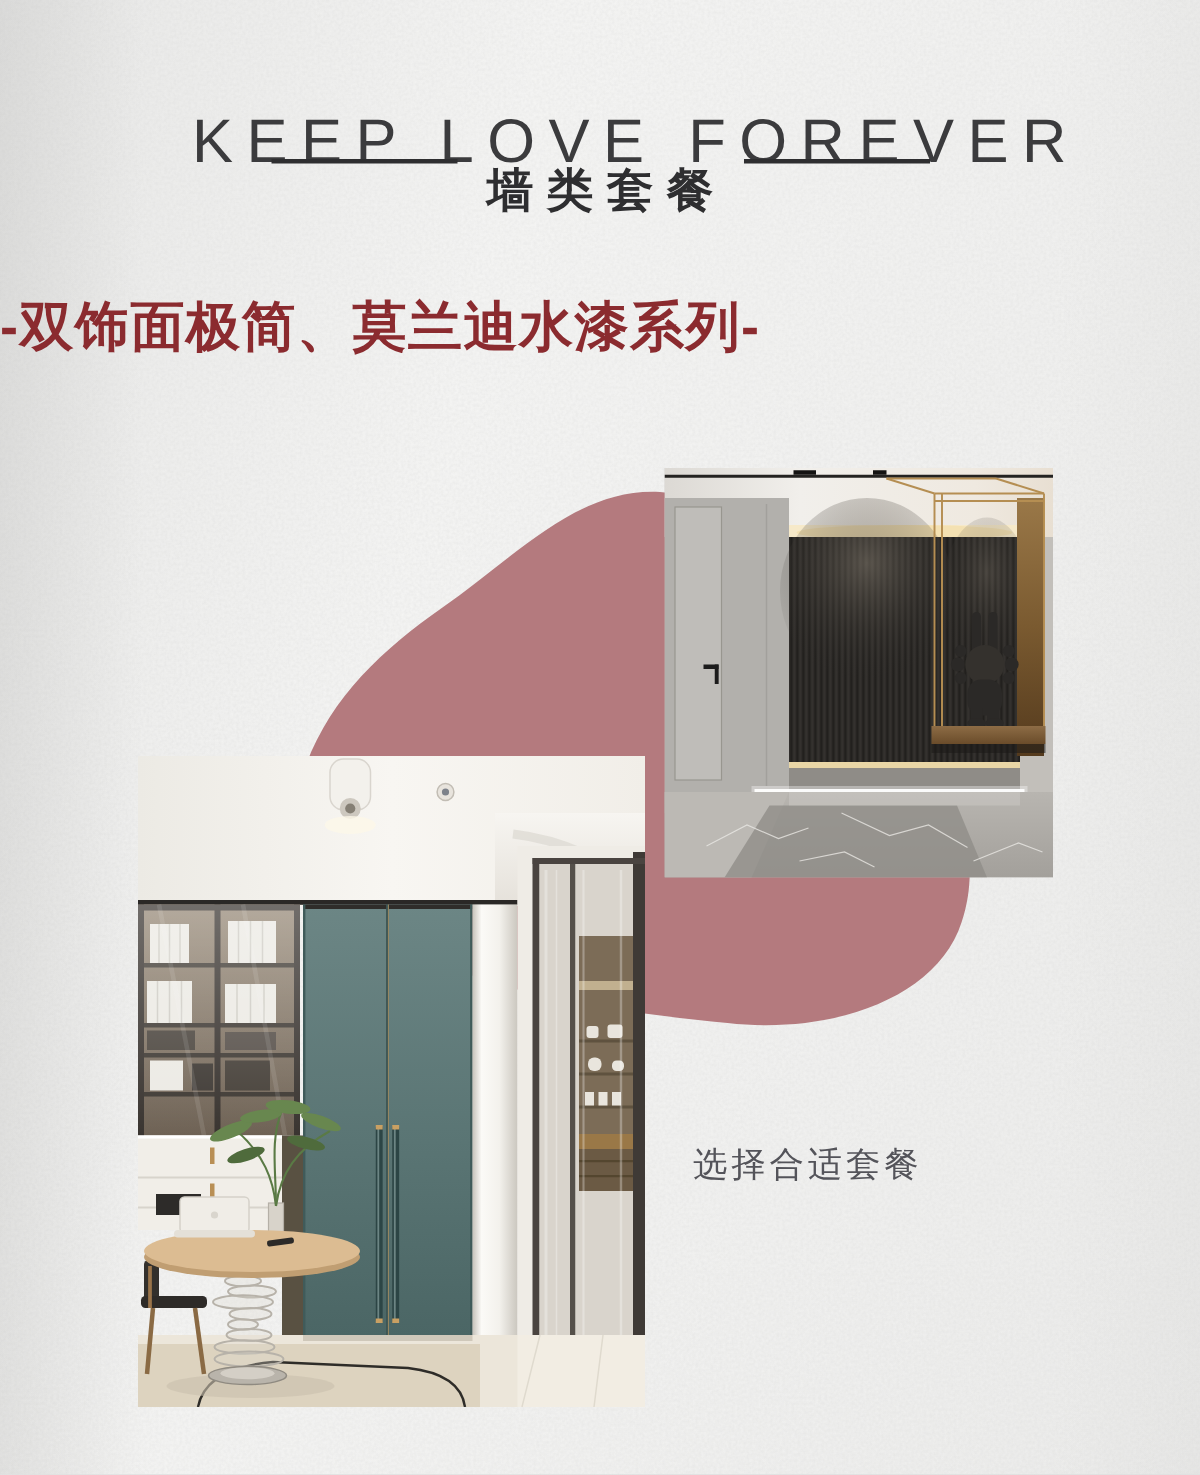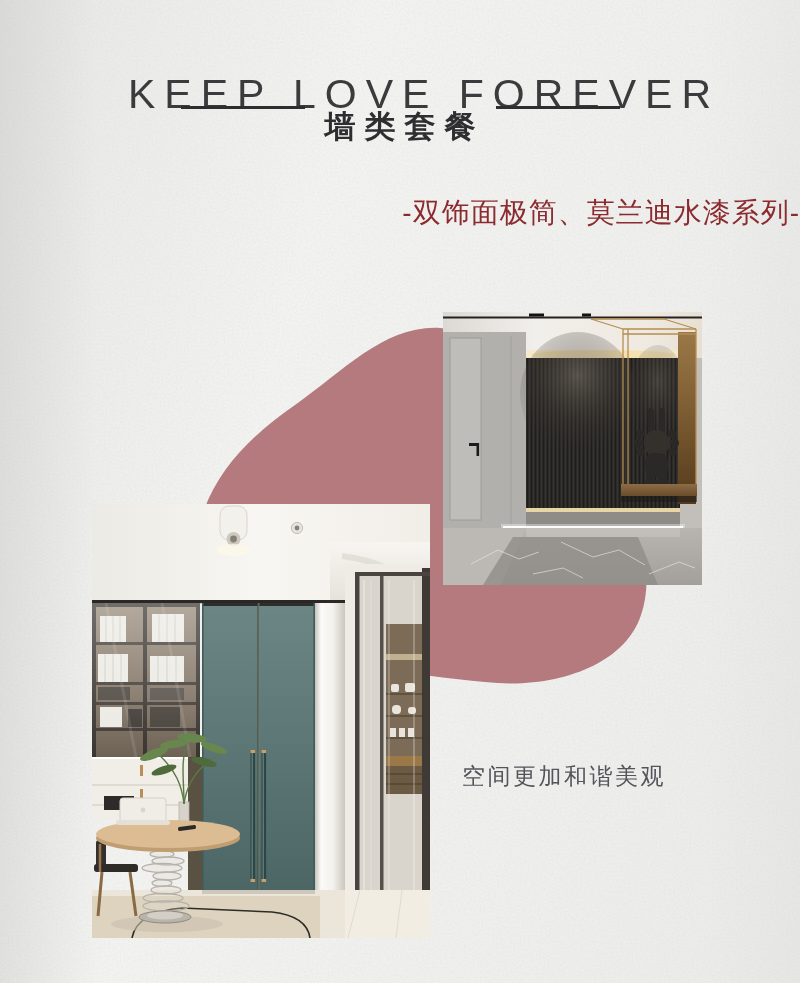--- a/index.html
+++ b/index.html
@@ -17,22 +17,22 @@
     position:absolute;left:0;top:44px;width:100%;text-align:center;
     font-size:41px;font-weight:400;letter-spacing:9px;color:#3b3b3d;white-space:nowrap;margin-left:24px;
   }
   .subtitle-row{
     position:absolute;left:0;top:106px;width:100%;
     display:flex;align-items:flex-start;justify-content:center;gap:20px;
   }
   .rule{width:124px;height:3px;background:#2e2e30;}
   .subtitle{font-size:31px;font-weight:600;letter-spacing:9px;color:#2e2e30;margin-right:-9px;}
   .series{
-    position:absolute;left:0;top:194px;width:100%;text-align:right;
-    font-size:28px;font-weight:400;letter-spacing:1px;color:#8b2b2f;
+    position:absolute;left:0;top:194px;width:100%;text-align:left;
+    font-size:36px;font-weight:700;letter-spacing:1px;color:#8b2b2f;
   }
   .blob{position:absolute;left:185px;top:320px;width:480px;height:375px;}
   .photo{position:absolute;display:block;}
   .photo-entryway{left:443px;top:312px;width:259px;height:273px;}
   .photo-living{left:92px;top:504px;width:338px;height:434px;}
   .benefits{
     position:absolute;left:462px;top:762px;margin:0;padding:0;list-style:none;
     color:#54545a;font-size:23px;letter-spacing:2.5px;
   }
   .benefits li{margin:0 0 28px 0;line-height:28px;white-space:nowrap;}
@@ -393,16 +393,16 @@
       <g>
         <rect x="28" y="294" width="46" height="24" rx="3" fill="#f0ede7" stroke="#d5d1c9" stroke-width="1"></rect>
         <circle cx="51" cy="306" r="2.4" fill="#d9d5cd"></circle>
         <rect x="24" y="316" width="54" height="5" rx="2.5" fill="#e4e0d8"></rect>
       </g>
       <rect x="86" y="322" width="18" height="4" rx="1.5" fill="#2c2a28" transform="rotate(-8 95 324)"></rect>
     </g>
   </svg>
 
   <ul class="benefits">
-    <li>空间更加和谐美观</li>
+    <li>选择合适套餐</li>
   </ul>
 
 </div>
 
 </body></html>

